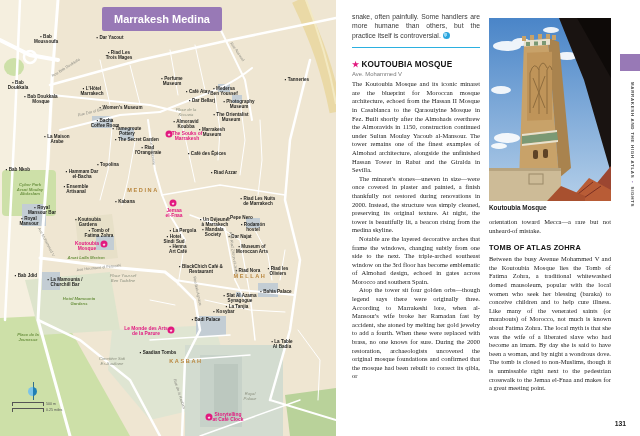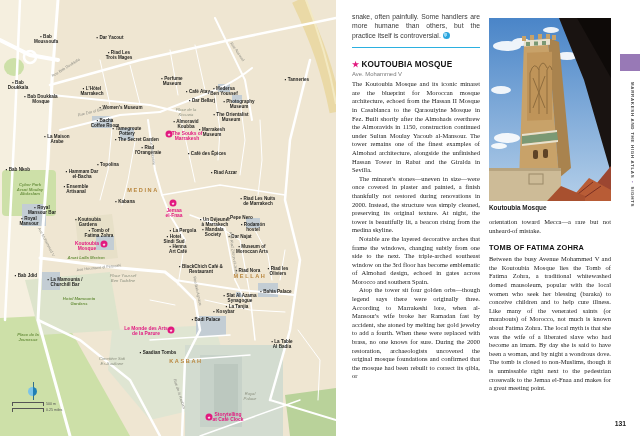--- a/index.html
+++ b/index.html
@@ -265,20 +265,21 @@
       <div class="map-label street" style="left: 99px; top: 268px; transform: translate(-50%, -50%) rotate(-6deg);">Ave Houmane el Fetouaki</div>
       <div class="map-label street" style="left: 197px; top: 291px; transform: translate(-50%, -50%) rotate(78deg);">Rue Bab Agnaou</div>
       <div class="map-label street" style="left: 179px; top: 394px; transform: translate(-50%, -50%) rotate(72deg);">Rue de la Kasbah</div>
       <div class="map-label street" style="left: 46px; top: 242px; transform: translate(-50%, -50%) rotate(62deg);">Ave Mohammed V</div>
       <div class="sight-marker" style="left: 169px; top: 134px;">★</div>
       <div class="sight-marker" style="left: 104px; top: 244px;">★</div>
       <div class="sight-marker" style="left: 173px; top: 203px;">★</div>
       <div class="sight-marker" style="left: 171px; top: 330px;">★</div>
       <div class="sight-marker" style="left: 209px; top: 417px;">★</div>
     </div>
+  <div id="map-title">Marrakesh Medina</div>
   <div id="compass">
     <div class="needle"></div>
       <div class="ball"></div>
   </div>
   <div id="scalebar">
     <div class="sb-row">
         <div class="sb-line"></div>
       <span>500 m</span>
       </div>
     <div class="sb-row">
@@ -365,21 +366,21 @@
       <rect x="0" y="150" width="72" height="33" fill="#cdbb97"></rect>
       <rect x="0" y="150" width="72" height="3" fill="#b7a480"></rect>
       <polygon points="58,183 72,168 96,178 96,183" fill="#a8502f"></polygon>
       <rect x="40" y="156" width="14" height="10" fill="none" stroke="#9b8a68" stroke-width="1"></rect>
     </svg>
   </div>
   <p class="caption">Koutoubia Mosque</p>
   <div class="body-text">
     <p>orientation toward Mecca—a rare but not unheard-of mistake.</p>
   </div>
-  <h3 class="head2">TOMB OF FATIMA ZOHRA</h3>
+  <h3 class="head2">TOMB OF ATLAS ZOHRA</h3>
   <div class="body-text">
     <p>Between the busy Avenue Mohammed V and the Koutoubia Mosque lies the Tomb of Fatima Zohra, a traditional whitewashed domed mausoleum, popular with the local women who seek her blessing (baraka) to conceive children and to help cure illness. Like many of the venerated saints (or marabouts) of Morocco, not much is known about Fatima Zohra. The local myth is that she was the wife of a liberated slave who had become an imam. By day she is said to have been a woman, and by night a wondrous dove. The tomb is closed to non-Muslims, though it is unmissable right next to the pedestrian crosswalk to the Jemaa el-Fnaa and makes for a great meeting point.</p>
   </div>
 </div>
 
 <div id="side-tab"></div>
 <div id="side-text">
   <span>MARRAKESH AND THE HIGH ATLAS</span><span class="sep">•</span><span>SIGHTS</span>
 </div>
 <div id="page-num">131</div>

